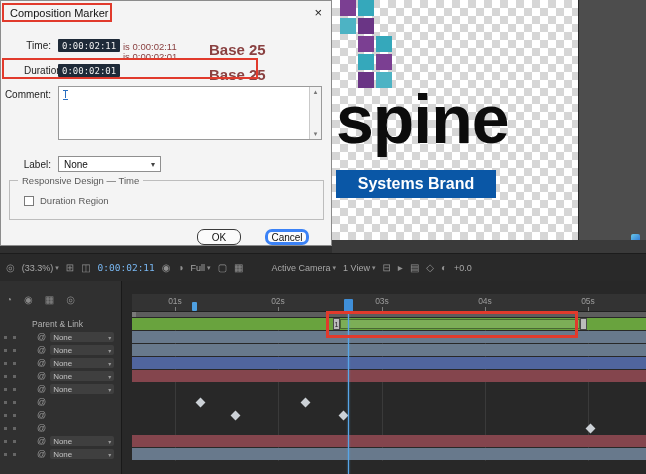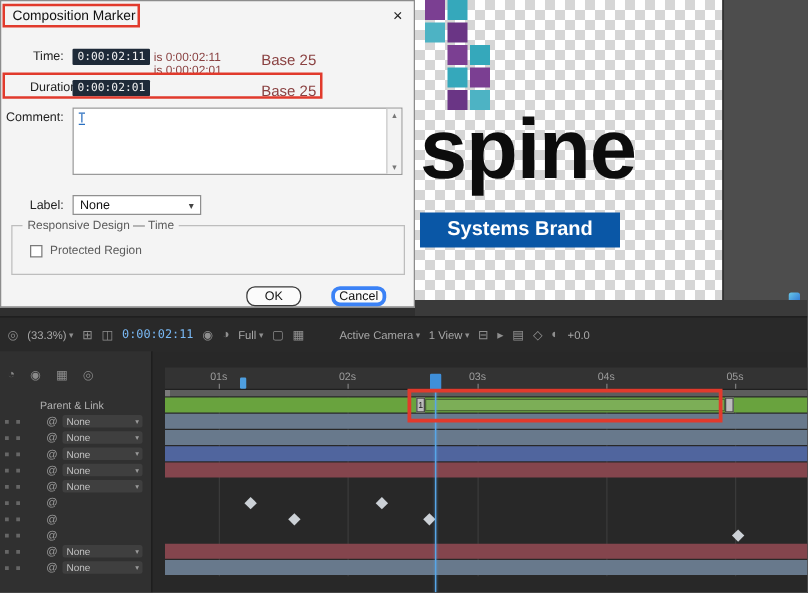--- a/index.html
+++ b/index.html
@@ -74,21 +74,21 @@
   .dlg-title { position:absolute; left:9px; top:6px; font-size:11px; color:#111; }
   .dlg-close { position:absolute; right:9px; top:4px; font-size:13px; color:#222; cursor:default; }
   .dlg-label { position:absolute; left:0; width:50px; text-align:right; color:#222; }
   .lb-time { top:39px; } .lb-duration { top:64px;padding-left:23px; } .lb-comment { top:88px; } .lb-label { top:158px; }
   .tc-field { position:absolute; left:57px; height:13px; background:#1e2a38; color:#f0f0f0;
               font-family:"DejaVu Sans Mono", monospace; font-size:9px; display:flex; align-items:center;
               padding:0 4px; border-radius:1px; }
   .tc-time { top:38px; } .tc-duration { top:63px; }
   .tc-info { position:absolute; left:122px; color:#8a4141; font-size:9.5px; }
   .in-time { top:40px; } .in-duration { top:50px; }
-  .tc-base { position:absolute; left:208px; color:#8a4141; font-size:12px; }
+  .tc-base { position:absolute; left:208px; color:#8a4141; font-size:15px;font-weight:bold; }
   .bs-time { top:40px; } .bs-duration { top:65px; }
   .cmt { position:absolute; left:57px; top:85px; width:264px; height:54px; background:#fff; border:1px solid #9a9a9a; }
   .cmt-sb { position:absolute; right:0; top:0; width:12px; height:100%; background:#f3f3f3; border-left:1px solid #c9c9c9; }
   .sb-arrow { position:absolute; left:0; width:11px; text-align:center; font-size:7px; color:#777; }
   .sb-up { top:1px; } .sb-down { bottom:1px; }
   .caret { position:absolute; left:4px; top:3px; width:5px; height:10px;
            border-top:1.5px solid #2a6fc0; border-bottom:1.5px solid #2a6fc0; }
   .caret::before { content:""; position:absolute; left:1.7px; top:0; width:1.5px; height:7px; background:#2a6fc0; }
   .ddl { position:absolute; left:57px; top:155px; width:103px; height:16px; background:#fff; border:1px solid #8f8f8f;
          display:flex; align-items:center; justify-content:space-between; padding:0 5px; font-size:10px; color:#111; }
@@ -344,21 +344,21 @@
     <span class="dlg-label lb-label">Label:</span>
     <div class="ddl">
       <span>None</span>
       <span class="ddl-chev">▾</span>
     </div>
 
     <div class="grp">
       <span class="grp-legend">Responsive Design — Time</span>
       <div class="cbrow">
         <span class="cb"></span>
-        <span>Protected Region</span>
+        <span>Duration Region</span>
       </div>
     </div>
 
     <div class="btn btn-ok">OK</div>
     <div class="btn btn-cancel">Cancel</div>
   </div>
 
   <div class="anno anno-title" style="border-color: rgb(225, 58, 44);"></div>
   <div class="anno anno-duration" style="border-color: rgb(225, 58, 44);"></div>
   <div class="anno anno-marker" style="border-color: rgb(225, 58, 44);"></div>

